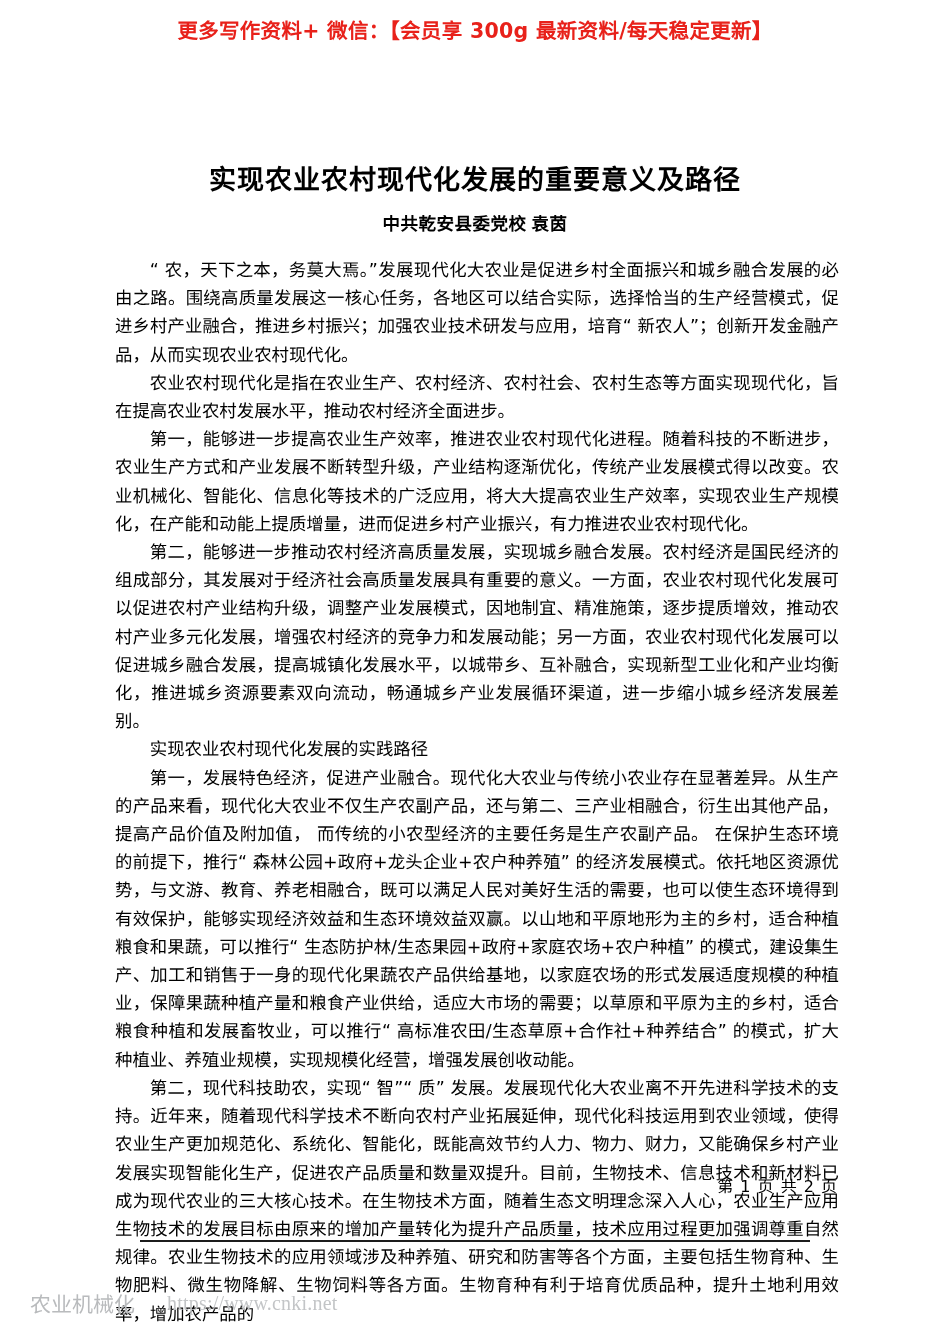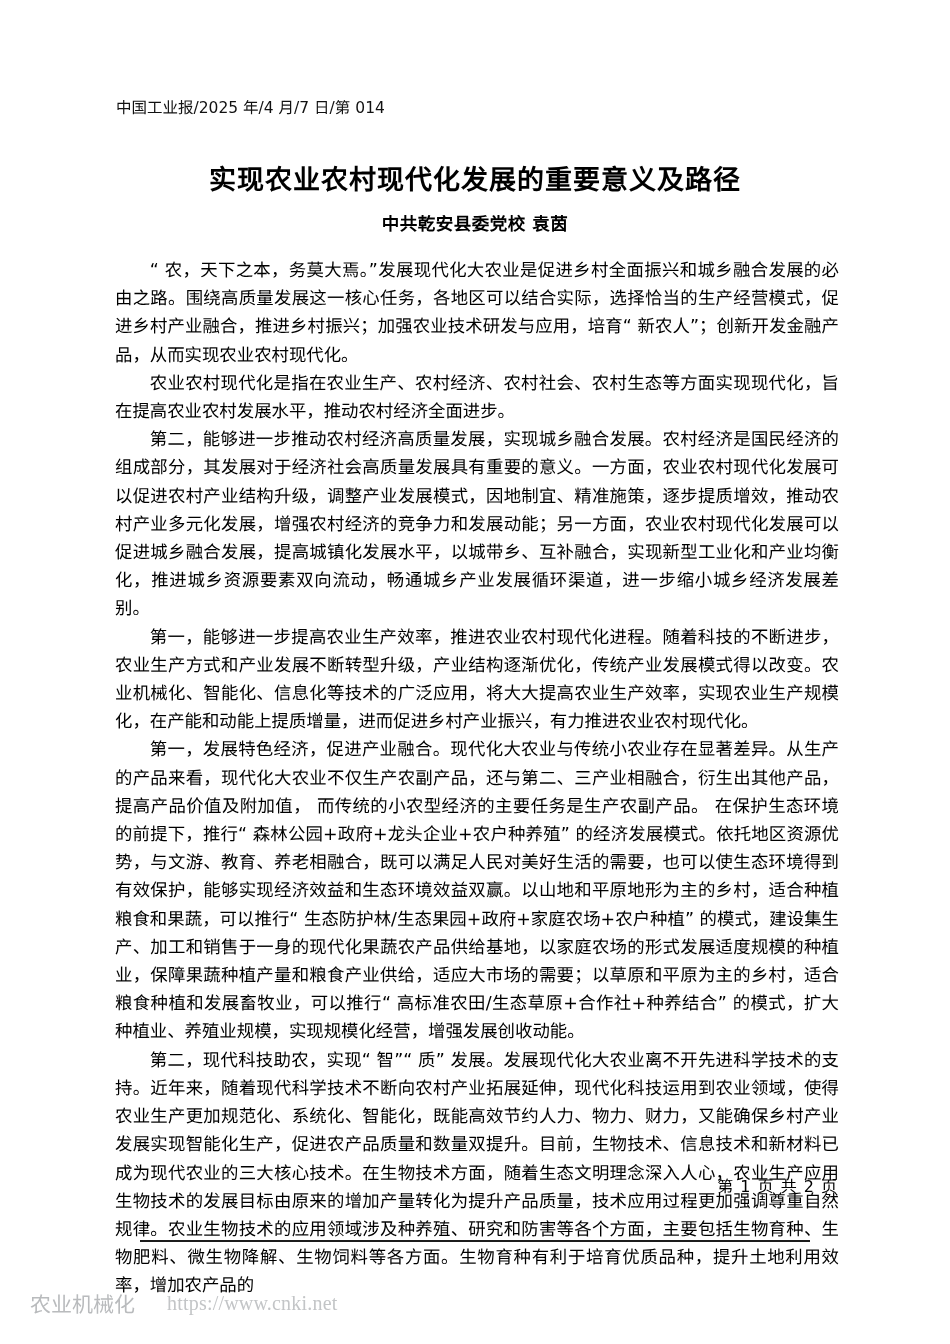--- a/index.html
+++ b/index.html
@@ -63,20 +63,21 @@
   .doc-author {
     position: absolute;
     top: 210px;
     left: 0;
     width: 950px;
     text-align: center;
     font-size: 17.5px;
     font-weight: bold;
     letter-spacing: 0.5px;
     color: #000;
+    font-family: Liberation Serif, serif;
   }
 
   
   .body-col {
     position: absolute;
     top: 256px;
     left: 115px;
     width: 724px;
   }
   .para {
@@ -137,34 +138,35 @@
     letter-spacing: 0.2px;
     white-space: nowrap;
     font-family: Liberation Serif, serif;
   }
 </style>
 </head>
 <body>
 
 <div class="page">
 
+  <div class="promo-banner">更多写作资料+ 微信：【会员享 300g 最新资料/每天稳定更新】</div>
 
   <div class="masthead">
-    <div>中国工业报/2025 年/4 月/7 日/第 014</div>
   </div>
 
   <div class="doc-title">实现农业农村现代化发展的重要意义及路径</div>
 
   <div class="doc-author">中共乾安县委党校  袁茵</div>
 
   <div class="body-col">
     <p class="para indent">“ 农，天下之本，务莫大焉。”发展现代化大农业是促进乡村全面振兴和城乡融合发展的必由之路。围绕高质量发展这一核心任务，各地区可以结合实际，选择恰当的生产经营模式，促进乡村产业融合，推进乡村振兴；加强农业技术研发与应用，培育“ 新农人”；创新开发金融产品，从而实现农业农村现代化。</p>
     <p class="para indent">农业农村现代化是指在农业生产、农村经济、农村社会、农村生态等方面实现现代化，旨在提高农业农村发展水平，推动农村经济全面进步。</p>
+    <p class="para indent">第一，能够进一步提高农业生产效率，推进农业农村现代化进程。随着科技的不断进步，农业生产方式和产业发展不断转型升级，产业结构逐渐优化，传统产业发展模式得以改变。农业机械化、智能化、信息化等技术的广泛应用，将大大提高农业生产效率，实现农业生产规模化，在产能和动能上提质增量，进而促进乡村产业振兴，有力推进农业农村现代化。</p>
     <p class="para indent">第二，能够进一步推动农村经济高质量发展，实现城乡融合发展。农村经济是国民经济的组成部分，其发展对于经济社会高质量发展具有重要的意义。一方面，农业农村现代化发展可以促进农村产业结构升级，调整产业发展模式，因地制宜、精准施策，逐步提质增效，推动农村产业多元化发展，增强农村经济的竞争力和发展动能；另一方面，农业农村现代化发展可以促进城乡融合发展，提高城镇化发展水平，以城带乡、互补融合，实现新型工业化和产业均衡化，推进城乡资源要素双向流动，畅通城乡产业发展循环渠道，进一步缩小城乡经济发展差别。</p>
-    <p class="para indent">第一，能够进一步提高农业生产效率，推进农业农村现代化进程。随着科技的不断进步，农业生产方式和产业发展不断转型升级，产业结构逐渐优化，传统产业发展模式得以改变。农业机械化、智能化、信息化等技术的广泛应用，将大大提高农业生产效率，实现农业生产规模化，在产能和动能上提质增量，进而促进乡村产业振兴，有力推进农业农村现代化。</p>
+    <p class="para heading">实现农业农村现代化发展的实践路径</p>
     <p class="para indent gap-before">第一，发展特色经济，促进产业融合。现代化大农业与传统小农业存在显著差异。从生产的产品来看，现代化大农业不仅生产农副产品，还与第二、三产业相融合，衍生出其他产品，提高产品价值及附加值， 而传统的小农型经济的主要任务是生产农副产品。 在保护生态环境的前提下，推行“ 森林公园+政府+龙头企业+农户种养殖” 的经济发展模式。依托地区资源优势，与文游、教育、养老相融合，既可以满足人民对美好生活的需要，也可以使生态环境得到有效保护，能够实现经济效益和生态环境效益双赢。以山地和平原地形为主的乡村，适合种植粮食和果蔬，可以推行“ 生态防护林/生态果园+政府+家庭农场+农户种植” 的模式，建设集生产、加工和销售于一身的现代化果蔬农产品供给基地，以家庭农场的形式发展适度规模的种植业，保障果蔬种植产量和粮食产业供给，适应大市场的需要；以草原和平原为主的乡村，适合粮食种植和发展畜牧业，可以推行“ 高标准农田/生态草原+合作社+种养结合” 的模式，扩大种植业、养殖业规模，实现规模化经营，增强发展创收动能。</p>
     <p class="para indent">第二，现代科技助农，实现“ 智”“ 质” 发展。发展现代化大农业离不开先进科学技术的支持。近年来，随着现代科学技术不断向农村产业拓展延伸，现代化科技运用到农业领域，使得农业生产更加规范化、系统化、智能化，既能高效节约人力、物力、财力，又能确保乡村产业发展实现智能化生产，促进农产品质量和数量双提升。目前，生物技术、信息技术和新材料已成为现代农业的三大核心技术。在生物技术方面，随着生态文明理念深入人心，农业生产应用生物技术的发展目标由原来的增加产量转化为提升产品质量，技术应用过程更加强调尊重自然规律。农业生物技术的应用领域涉及种养殖、研究和防害等各个方面，主要包括生物育种、生物肥料、微生物降解、生物饲料等各方面。生物育种有利于培育优质品种，提升土地利用效率，增加农产品的</p>
   </div>
 
   <div class="page-number">第 1 页 共 2 页</div>
 
   <div class="bottom-rule"></div>
 
   <div class="cnki-mark">
     <span class="cnki-logo">农业机械化</span>

